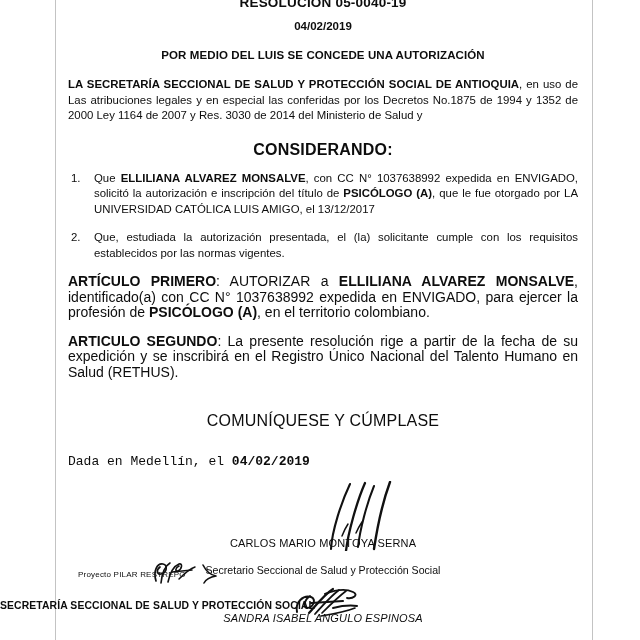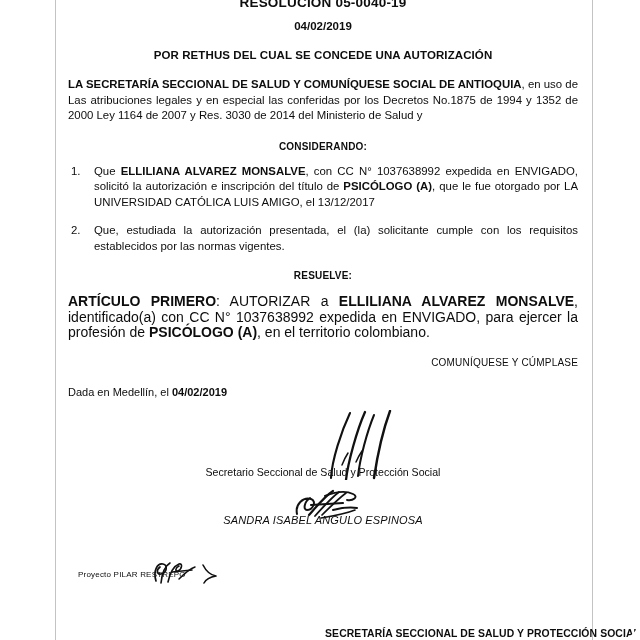--- a/index.html
+++ b/index.html
@@ -8,21 +8,20 @@
     background: #ffffff;
   }
   #page {
     position: relative;
     width: 640px;
     height: 640px;
     background: #ffffff;
     overflow: hidden;
     font-family: "Liberation Sans", sans-serif;
     color: #0d0d0d;
-    border-radius: 23px;
     -webkit-font-smoothing: antialiased;
   }
   
   .scan-edge {
     position: absolute;
     top: 0;
     bottom: 0;
     width: 1px;
     background: #b9b9b9;
     opacity: .85;
@@ -59,28 +58,28 @@
     margin-top: 17px;
     letter-spacing: .1px;
   }
   .preamble {
     font-size: 11.4px;
     line-height: 15.5px;
     margin-top: 16px;
     text-align: justify;
   }
   .section-head {
-    font-size: 10px;
+    font-size: 16px;
     font-weight: bold;
     text-align: center;
     letter-spacing: .2px;
   }
   .head-considerando { margin-top: 17px; }
   .head-resuelve     { margin-top: 16px; }
-  .head-comuniquese  { margin-top: 16px; font-weight: normal; text-align: right; }
+  .head-comuniquese  { margin-top: 32px; font-weight: normal; }
 
   ol.considerandos {
     margin: 12px 0 0 0;
     padding: 0;
     list-style: none;
     font-size: 11.4px;
   }
   ol.considerandos li {
     position: relative;
     padding-left: 26px;
@@ -93,22 +92,23 @@
     left: 3px;
     top: 0;
   }
   .article {
     font-size: 14px;
     line-height: 15.5px;
     text-align: justify;
     margin-top: 13px;
   }
   .dada {
-    font-size: 11px;
-    margin-top: 18px;
+    font-size: 13px;
+    margin-top: 24px;
+    font-family: Liberation Mono, monospace;
   }
 
   
   .sig-block {
     position: relative;
     text-align: center;
   }
   .sig-block .sig-name {
     font-size: 11px;
     letter-spacing: .15px;
@@ -144,22 +144,22 @@
   .proyecto .ink {
     position: absolute;
     left: 70px;
     top: -11px;
   }
 
   .footer {
     position: absolute;
     left: 0;
     right: 0;
-    top: 628px;
-    text-align: right;
+    top: 600px;
+    text-align: left;
   }
   .footer .f-org {
     font-size: 10.4px;
     font-weight: bold;
     letter-spacing: .1px;
   }
   .footer .f-addr {
     font-size: 8.6px;
     margin-top: 2px;
     color: #2a2a2a;
@@ -172,63 +172,66 @@
 
   <div class="scan-edge left"></div>
   <div class="scan-edge right"></div>
 
   <div class="content">
 
     <div class="doc-title">RESOLUCIÓN 05-0040-19</div>
 
     <div class="doc-date">04/02/2019</div>
 
-    <div class="subject">POR RETHUS DEL CUAL SE CONCEDE UNA AUTORIZACIÓN</div>
+    <div class="subject">POR MEDIO DEL LUIS SE CONCEDE UNA AUTORIZACIÓN</div>
 
     <div class="preamble">
-      <b>LA SECRETARÍA SECCIONAL DE SALUD Y COMUNÍQUESE SOCIAL DE ANTIOQUIA</b><span>, en uso de Las atribuciones legales y en especial las conferidas por los Decretos No.1875 de 1994 y 1352 de 2000 Ley 1164 de 2007 y Res. 3030 de 2014 del Ministerio de Salud y</span>
+      <b>LA SECRETARÍA SECCIONAL DE SALUD Y PROTECCIÓN SOCIAL DE ANTIOQUIA</b><span>, en uso de Las atribuciones legales y en especial las conferidas por los Decretos No.1875 de 1994 y 1352 de 2000 Ley 1164 de 2007 y Res. 3030 de 2014 del Ministerio de Salud y</span>
     </div>
 
     <div class="section-head head-considerando">CONSIDERANDO:</div>
 
     <ol class="considerandos">
       <li>
         <span class="num">1.</span><span>Que </span><b>ELLILIANA    ALVAREZ MONSALVE</b><span>, con CC N°   1037638992 expedida en ENVIGADO, solicitó la autorización e inscripción del título de </span><b>PSICÓLOGO (A)</b><span>, que le fue otorgado por  LA UNIVERSIDAD CATÓLICA LUIS AMIGO, el 13/12/2017</span>
       </li>
       <li>
         <span class="num">2.</span><span>Que, estudiada la autorización presentada, el (la) solicitante cumple con los requisitos establecidos por las normas vigentes.</span>
       </li>
     </ol>
 
-    <div class="section-head head-resuelve">RESUELVE:</div>
 
     <div class="article">
       <b>ARTÍCULO PRIMERO</b><span>: AUTORIZAR a </span><b>ELLILIANA    ALVAREZ MONSALVE</b><span>,  identificado(a) con CC N° 1037638992 expedida en ENVIGADO, para ejercer la profesión de </span><b>PSICÓLOGO (A)</b><span>, en el territorio colombiano.</span>
     </div>
 
+    <div class="article">
+      <b>ARTICULO SEGUNDO</b><span>: La presente resolución rige a partir de la fecha de su expedición y se inscribirá en el Registro Único Nacional del Talento Humano en Salud (RETHUS).</span>
+    </div>
 
     <div class="section-head head-comuniquese">COMUNÍQUESE Y CÚMPLASE</div>
 
     <div class="dada">
       <span>Dada en Medellín, el </span><b>04/02/2019</b>
     </div>
 
     <div class="sig-block" id="sig-one">
       <span class="sig-ink">
         <svg width="120" height="70" viewBox="0 0 120 70" aria-hidden="true">
           <g fill="none" stroke="#111111" stroke-linecap="round">
             <path d="M30 68 C31 50 40 22 49 3" stroke-width="2.1"></path>
             <path d="M45 70 C47 52 56 20 64 2" stroke-width="2.3"></path>
             <path d="M57 66 C59 48 66 22 73 5" stroke-width="2.0"></path>
             <path d="M73 68 C76 48 82 20 89 1" stroke-width="2.4"></path>
             <path d="M41 55 C43 50 45 46 47 43" stroke-width="1.5"></path>
             <path d="M55 52 C57 47 59 44 61 41" stroke-width="1.5"></path>
           </g>
         </svg>
       </span>
+      <div class="sig-name">CARLOS MARIO MONTOYA SERNA</div>
       <div class="sig-role">Secretario Seccional de Salud y Protección Social</div>
     </div>
 
     <div class="sig-block" id="sig-two">
       <span class="sig-ink">
         <svg width="110" height="34" viewBox="0 0 110 34" aria-hidden="true">
           <g fill="none" stroke="#111111" stroke-linecap="round" stroke-linejoin="round">
             <path d="M16 26 C14 16 22 9 30 11 C36 13 32 22 26 22 C22 22 23 14 29 10" stroke-width="2"></path>
             <path d="M28 27 C36 18 44 8 52 3" stroke-width="2.2"></path>
             <path d="M34 28 C42 19 50 10 58 4" stroke-width="1.8"></path>

